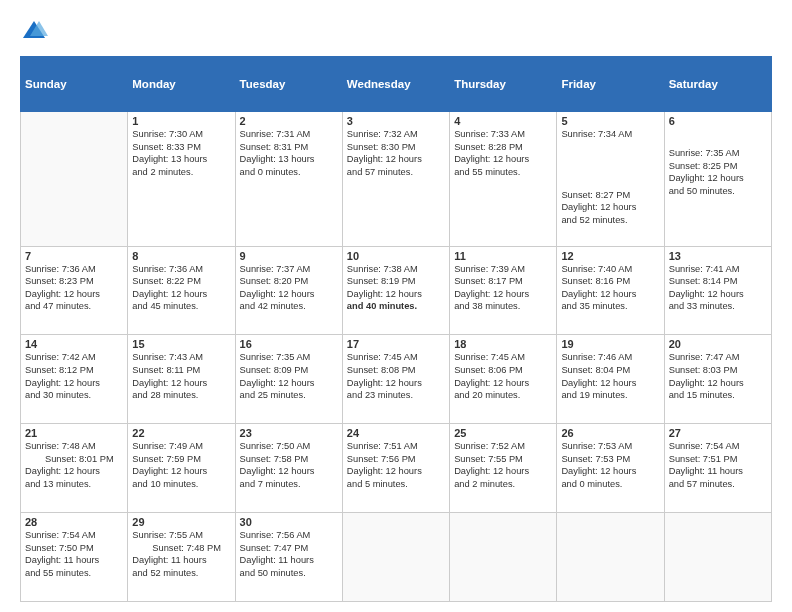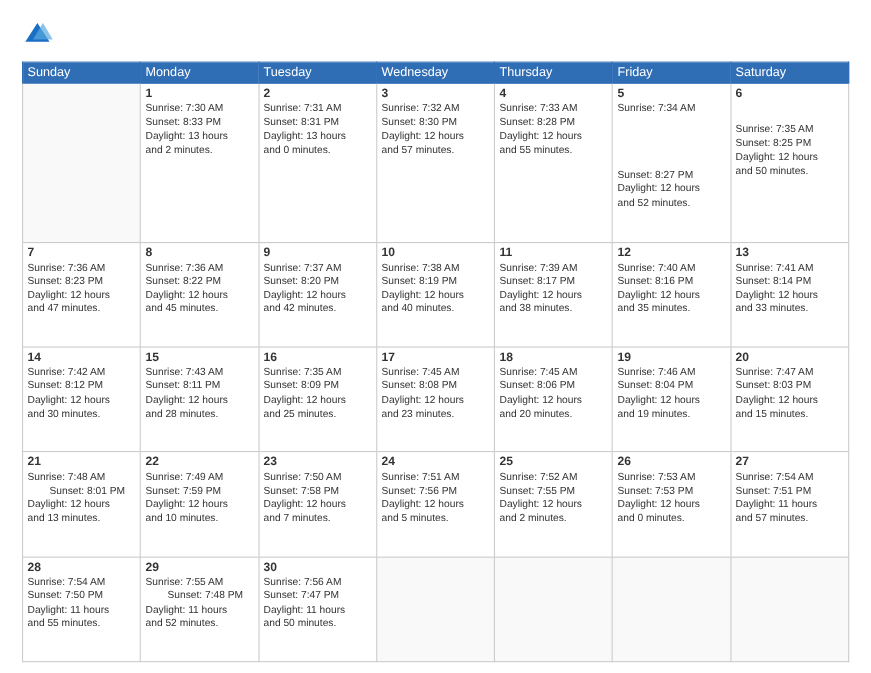--- a/index.html
+++ b/index.html
@@ -62,23 +62,23 @@
     }
     .calendar {
       width: 100%;
       border-collapse: collapse;
       flex: 1;
     }
     .calendar th {
       background-color: #2f6db5;
       color: #fff;
       font-size: 11.5px;
-      padding: 3px 4px;
+      padding: 21px 4px;
       text-align: left;
-      font-weight: normal;
+      font-weight: bold;
       border: 1px solid #2f6db5;
     }
     .calendar td {
       border: 1px solid #ccc;
       vertical-align: top;
       padding: 3px 4px;
       font-size: 9.5px;
       color: #333;
       width: calc(100% / 7);
       height: 78px;
@@ -215,21 +215,21 @@
               <span style="display: block;">Daylight: 12 hours</span>
               <span style="display: block;">and 42 minutes.</span>
             </div>
           </td>
           <td>
             <span class="day-number">10</span>
             <div class="day-info">
               <span style="display: block;">Sunrise: 7:38 AM</span>
               <span style="display: block;">Sunset: 8:19 PM</span>
               <span style="display: block;">Daylight: 12 hours</span>
-              <span style="display: block;">and 40 minutes.</span>
+              <span style="display: block; font-weight: bold;">and 40 minutes.</span>
             </div>
           </td>
           <td>
             <span class="day-number">11</span>
             <div class="day-info">
               <span style="display: block;">Sunrise: 7:39 AM</span>
               <span style="display: block;">Sunset: 8:17 PM</span>
               <span style="display: block;">Daylight: 12 hours</span>
               <span style="display: block;">and 38 minutes.</span>
             </div>

